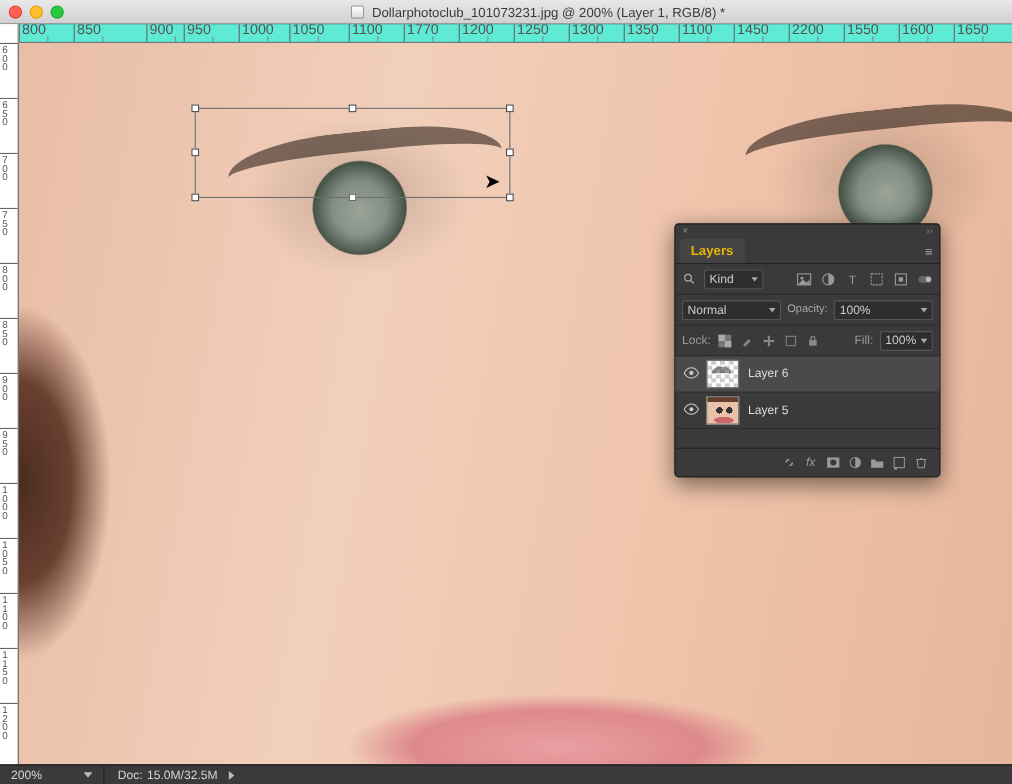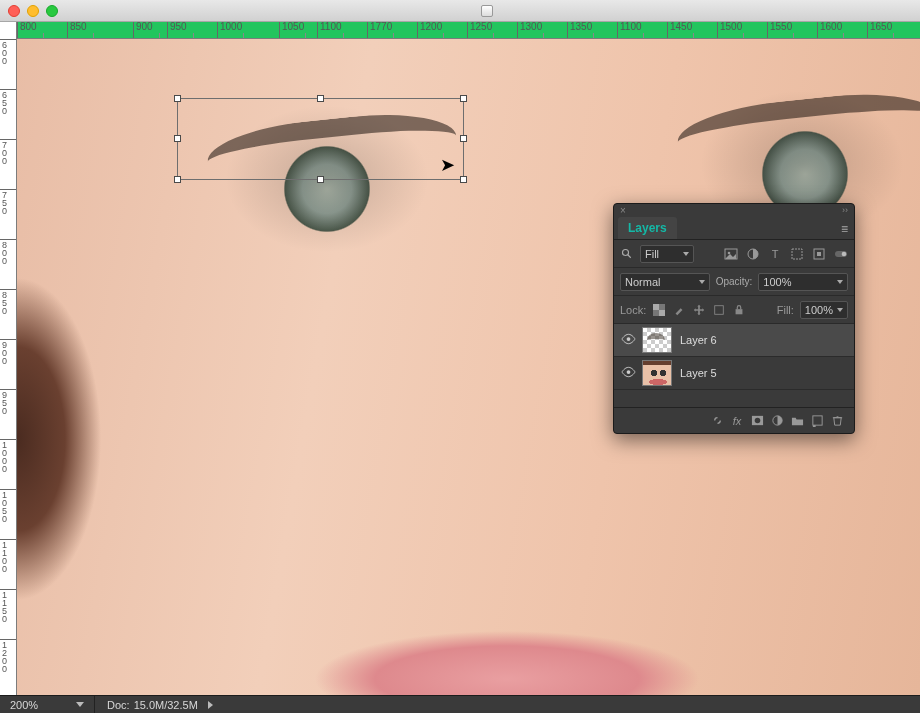--- a/index.html
+++ b/index.html
@@ -17,22 +17,22 @@
   .traffic span { width:12px; height:12px; border-radius:50%; display:block; }
   .tl-close{background:#ff5f57;border:1px solid #e33e32;}
   .tl-min  {background:#ffbd2e;border:1px solid #e2a100;}
   .tl-max  {background:#28c940;border:1px solid #17a92b;}
   .titlebar .title { flex:1; text-align:center; font-size:12px; color:#3b3b3b; }
   .titlebar .doc-icon{width:12px;height:12px;display:inline-block;vertical-align:middle;margin-right:4px;background:linear-gradient(#fff,#dcdcdc);border:1px solid #999;border-radius:2px;}
 
   
   .ruler-h {
     position:absolute; top:22px; left:17px; right:0; height:17px;
-    background:#22c55e; border-bottom:1px solid #7c7c7c;
-    font-size:10px; color:#555; overflow:hidden; white-space:nowrap;
+    background:#5eead4; border-bottom:1px solid #7c7c7c;
+    font-size:13px; color:#555; overflow:hidden; white-space:nowrap;
   }
   .ruler-h .tick { position:absolute; top:0; height:17px; width:50px; border-left:1px solid #666; padding-left:2px; line-height:10px;}
   .ruler-h .tick::after{content:"";position:absolute;left:25px;bottom:0;width:1px;height:6px;background:#888;}
   .ruler-v {
     position:absolute; top:22px; left:0; bottom:18px; width:17px;
     background:#fff; border-right:1px solid #7c7c7c;
     font-size:9px; color:#555; overflow:hidden;
   }
   .ruler-v .tick {position:absolute;left:0;width:17px;height:50px;border-top:1px solid #666;line-height:8px;padding-top:1px;}
   .ruler-v .tick span{display:block;text-align:left;padding-left:2px;}
@@ -70,21 +70,21 @@
   .statusbar .zoom{width:68px;padding-left:10px;}
   .statusbar .chev{width:0;height:0;border-left:4px solid transparent;border-right:4px solid transparent;border-top:5px solid #bbb;margin:0 8px;}
   .statusbar .chevr{width:0;height:0;border-top:4px solid transparent;border-bottom:4px solid transparent;border-left:5px solid #bbb;margin-left:10px;}
   .statusbar .sep{width:1px;height:18px;background:#222;margin:0 2px;}
 
   
   .panel{position:absolute;top:203px;left:613px;width:242px;height:231px;background:#3a3a3a;border:1px solid #1b1b1b;border-radius:4px;box-shadow:0 6px 20px rgba(0,0,0,.5);font-size:11px;color:#ccc;}
   .panel-head{height:12px;display:flex;justify-content:space-between;padding:0 6px;align-items:center;color:#888;}
   .panel-head .x{font-size:10px;cursor:default;} .panel-head .mm{font-size:9px;}
   .panel-tabs{height:24px;display:flex;align-items:flex-end;border-bottom:1px solid #222;padding:0 4px;position:relative;}
-  .panel-tabs .tab{padding:4px 10px;background:#444;border-radius:3px 3px 0 0;font-weight:600;font-size:12px;color:#14b8a6;}
+  .panel-tabs .tab{padding:4px 10px;background:#444;border-radius:3px 3px 0 0;font-weight:600;font-size:12px;color:#eab308;}
   .panel-tabs .menu{position:absolute;right:6px;top:6px;color:#aaa;font-size:12px;}
   .panel-row{height:28px;border-bottom:1px solid #2a2a2a;display:flex;align-items:center;padding:0 6px;gap:6px;}
   .panel-row select,.panel-row .sel{background:#2e2e2e;border:1px solid #555;color:#ccc;font-size:11px;height:18px;padding:0 14px 0 4px;border-radius:2px;position:relative;display:inline-flex;align-items:center;}
   .sel::after{content:"";position:absolute;right:4px;top:6px;border-left:3px solid transparent;border-right:3px solid transparent;border-top:4px solid #aaa;}
   .icons-right{margin-left:auto;display:flex;gap:8px;color:#999;}
   .icon{width:14px;height:14px;display:flex;align-items:center;justify-content:center;}
 
   .blend-row .sel{flex:1;min-width:0;}
   .blend-row .lbl{font-size:10px;color:#aaa;}
   .blend-row .pct{width:52px;}
@@ -114,40 +114,41 @@
 <body>
 
 <div class="titlebar">
   <div class="traffic">
     <span class="tl-close"></span>
     <span class="tl-min"></span>
     <span class="tl-max"></span>
   </div>
   <div class="title">
     <span class="doc-icon"></span>
+    <span>Dollarphotoclub_101073231.jpg @ 200% (Layer 1, RGB/8) *</span>
   </div>
 </div>
 
 <div class="ruler-corner"></div>
 <div class="ruler-h" id="rulerH">
     <div class="tick" style="left: 0px;">800</div>
     <div class="tick" style="left: 50px;">850</div>
     <div class="tick" style="left: 100px; margin-left: 16px;">900</div>
     <div class="tick" style="left: 150px;">950</div>
     <div class="tick" style="left: 200px;">1000</div>
-    <div class="tick" style="left: 262px;">1050</div>
+    <div class="tick" style="left: 246px;">1050</div>
     <div class="tick" style="left: 300px;">1100</div>
     <div class="tick" style="left: 350px;">1770</div>
     <div class="tick" style="left: 400px;">1200</div>
     <div class="tick" style="left: 450px;">1250</div>
     <div class="tick" style="left: 500px;">1300</div>
     <div class="tick" style="left: 550px;">1350</div>
     <div class="tick" style="left: 600px;">1100</div>
     <div class="tick" style="left: 650px;">1450</div>
-    <div class="tick" style="left: 700px;">1500</div>
+    <div class="tick" style="left: 700px;">2200</div>
     <div class="tick" style="left: 750px;">1550</div>
     <div class="tick" style="left: 800px;">1600</div>
     <div class="tick" style="left: 850px;">1650</div>
   </div>
 <div class="ruler-v" id="rulerV">
     <div class="tick" style="top: 17px;">
       <span>6</span>
       <span>0</span>
       <span>0</span>
     </div>
@@ -246,21 +247,21 @@
     <div class="menu">≡</div>
   </div>
 
   <div class="panel-row">
     <span class="icon">
       <svg viewBox="0 0 16 16" width="12" height="12">
           <circle cx="6" cy="6" r="4" fill="none" stroke="#aaa" stroke-width="1.5"></circle>
           <line x1="9" y1="9" x2="13" y2="13" stroke="#aaa" stroke-width="1.5"></line>
         </svg>
     </span>
-    <div class="sel" style="width:54px">Fill</div>
+    <div class="sel" style="width:54px">Kind</div>
     <div class="icons-right">
       <span class="icon">
           <svg viewBox="0 0 14 14" width="14" height="14">
             <rect x="1" y="2" width="12" height="10" fill="none" stroke="#999"></rect>
             <circle cx="5" cy="6" r="1.3"></circle>
             <path d="M2 11 L6 7 L9 10 L12 7 L12 12 L2 12 Z"></path>
           </svg>
         </span>
       <span class="icon">
           <svg viewBox="0 0 14 14" width="14" height="14">

